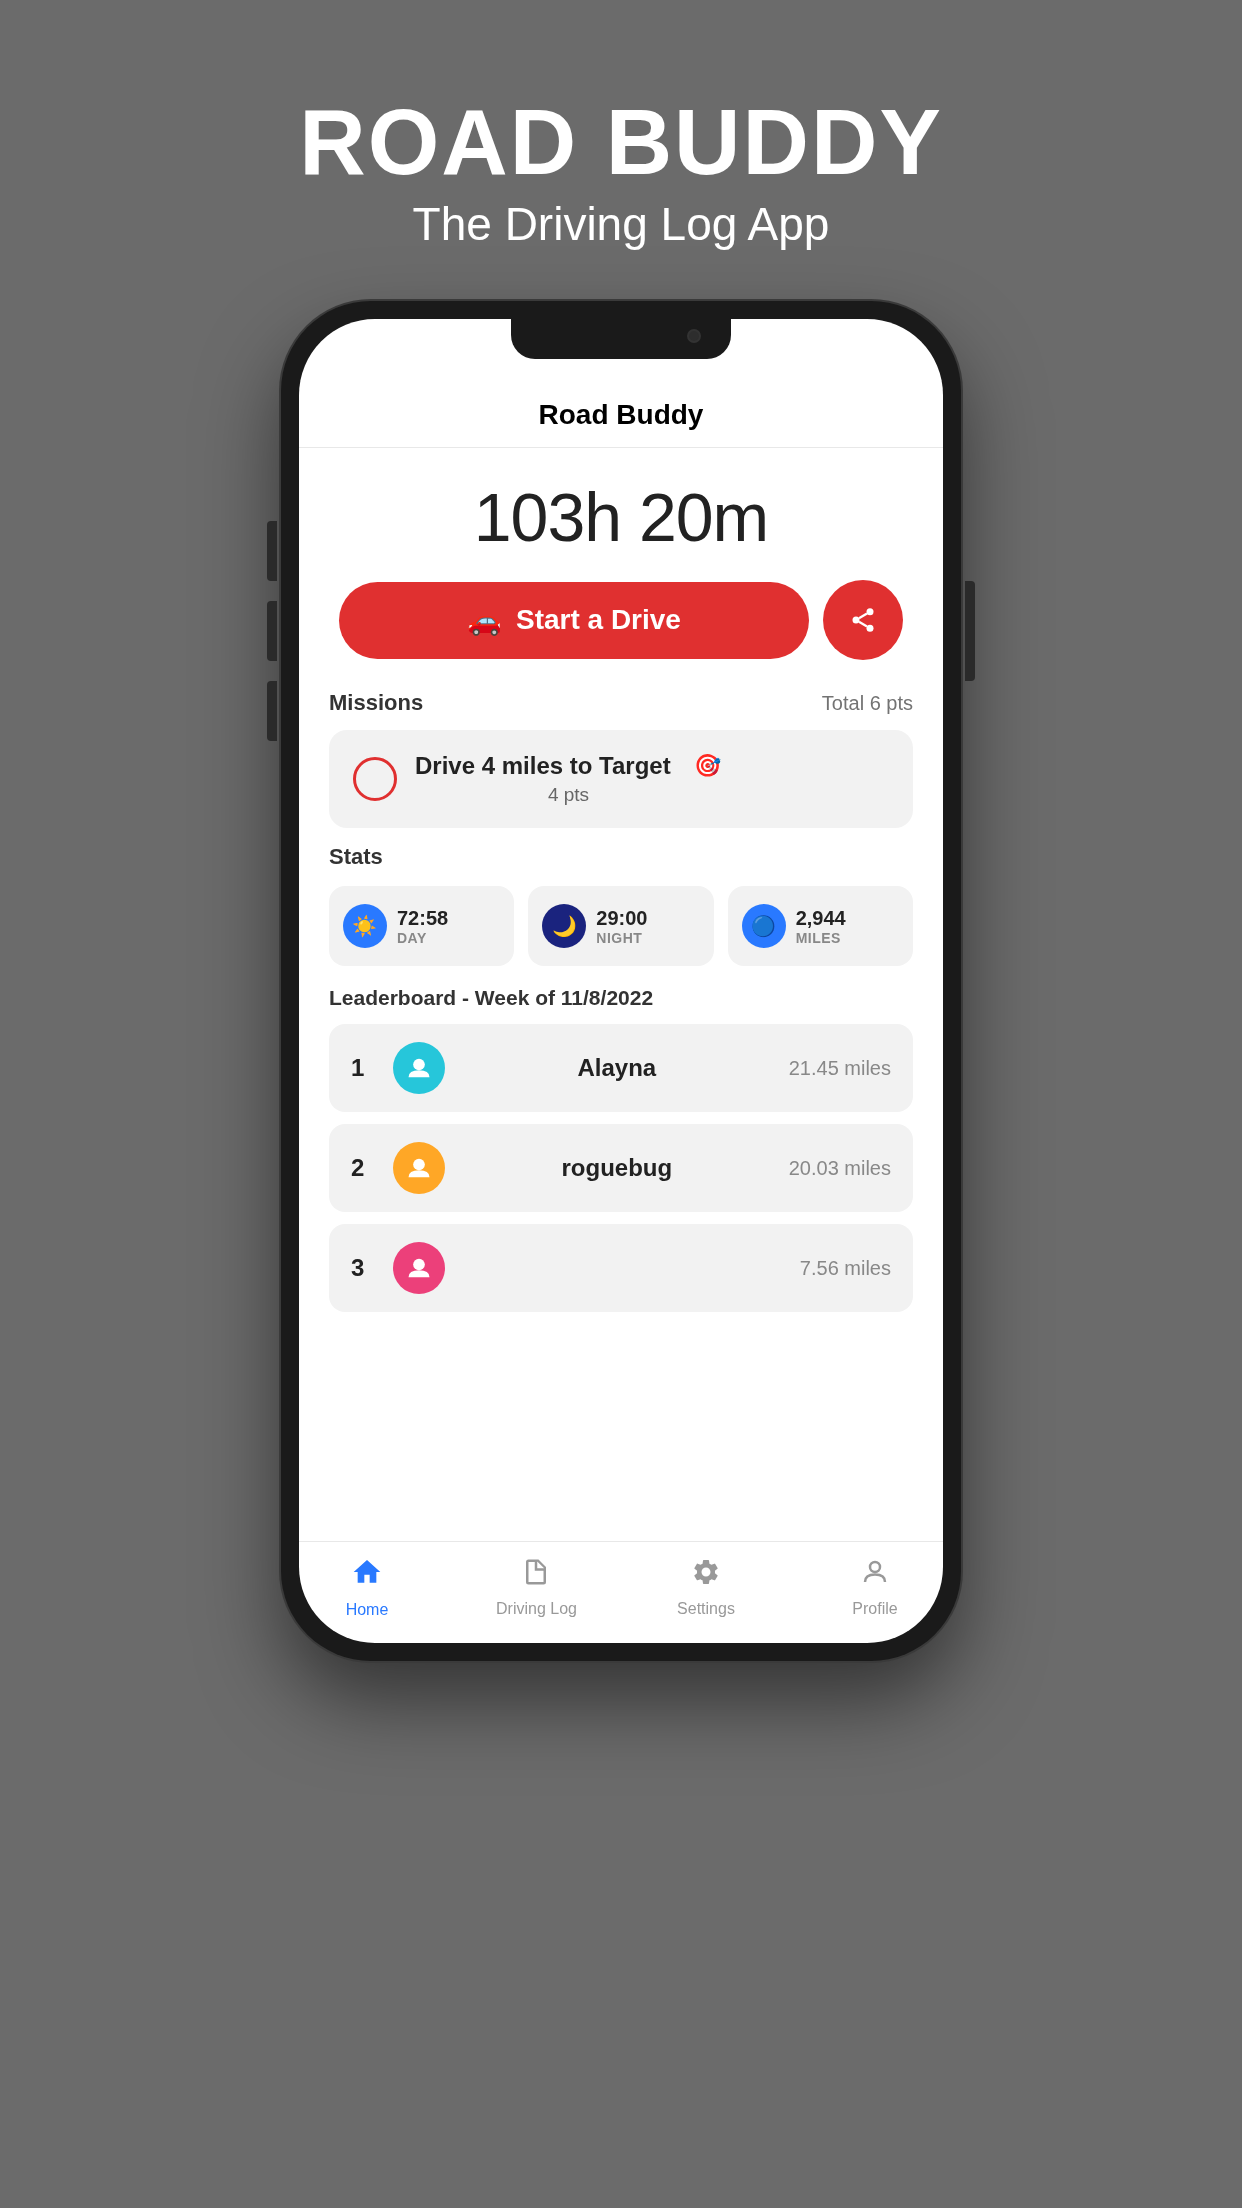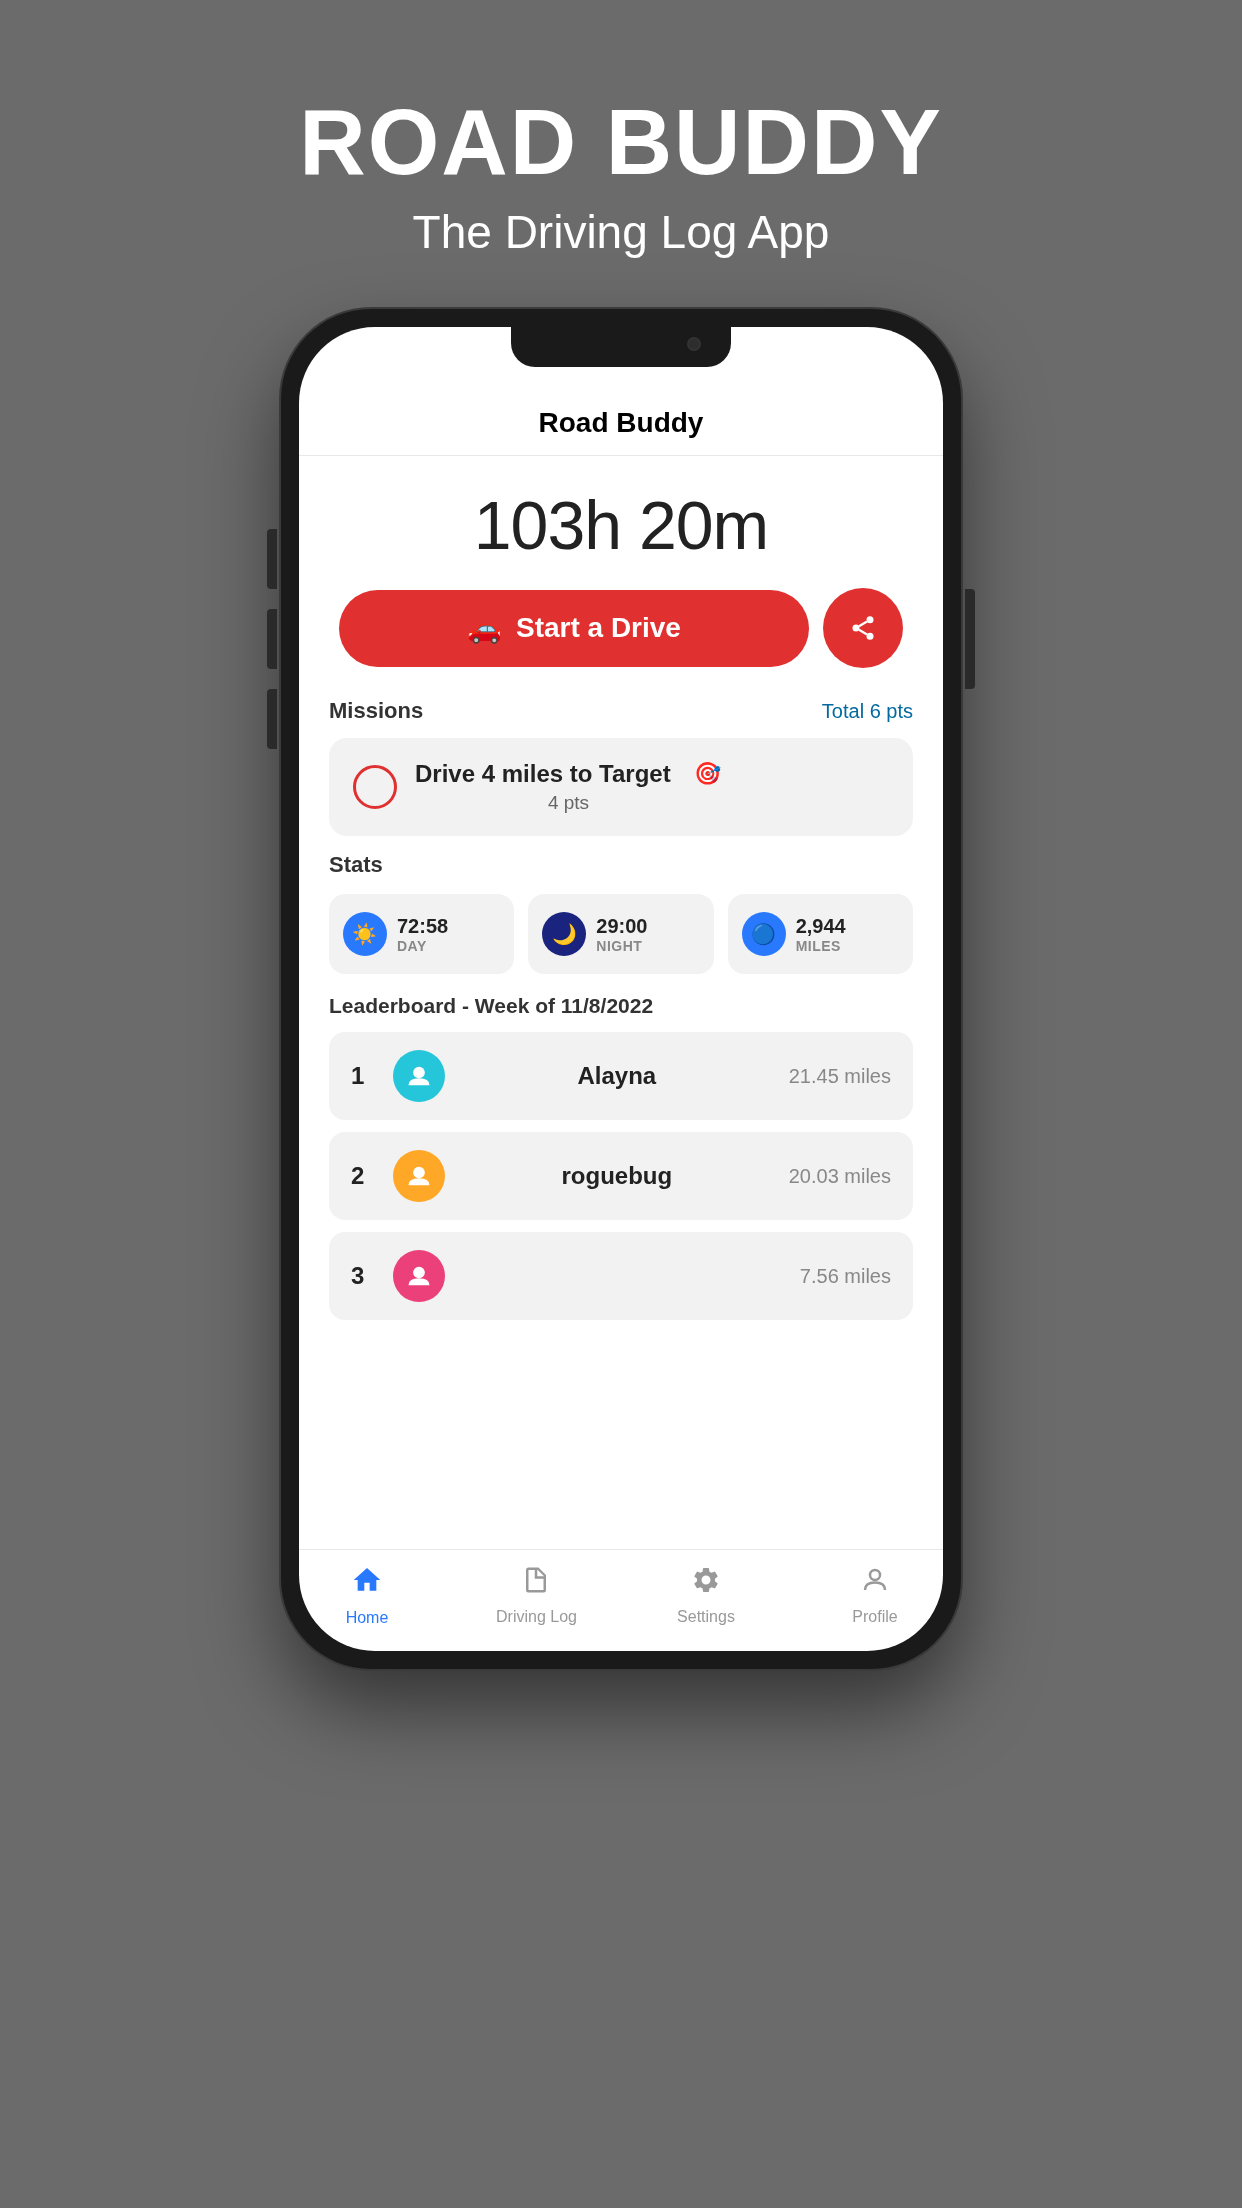--- a/index.html
+++ b/index.html
@@ -22,21 +22,21 @@
       letter-spacing: 2px;
       margin-top: 90px;
       text-align: center;
     }
 
     .app-subtitle {
       color: #ffffff;
       font-size: 46px;
       font-weight: 400;
       text-align: center;
-      margin-top: 10px;
+      margin-top: 2px;
       margin-bottom: 50px;
     }
 
     
     .phone-frame {
       width: 680px;
       height: 1360px;
       background: #1a1a1a;
       border-radius: 90px;
       padding: 18px;
@@ -193,21 +193,21 @@
     }
 
     .section-label {
       font-size: 22px;
       font-weight: 600;
       color: #333;
     }
 
     .section-value {
       font-size: 20px;
-      color: #0369a1;
+      color: #737373;
     }
 
     
     .mission-card {
       background: #f2f2f2;
       border-radius: 18px;
       padding: 22px 24px;
       display: flex;
       align-items: center;
       gap: 18px;

